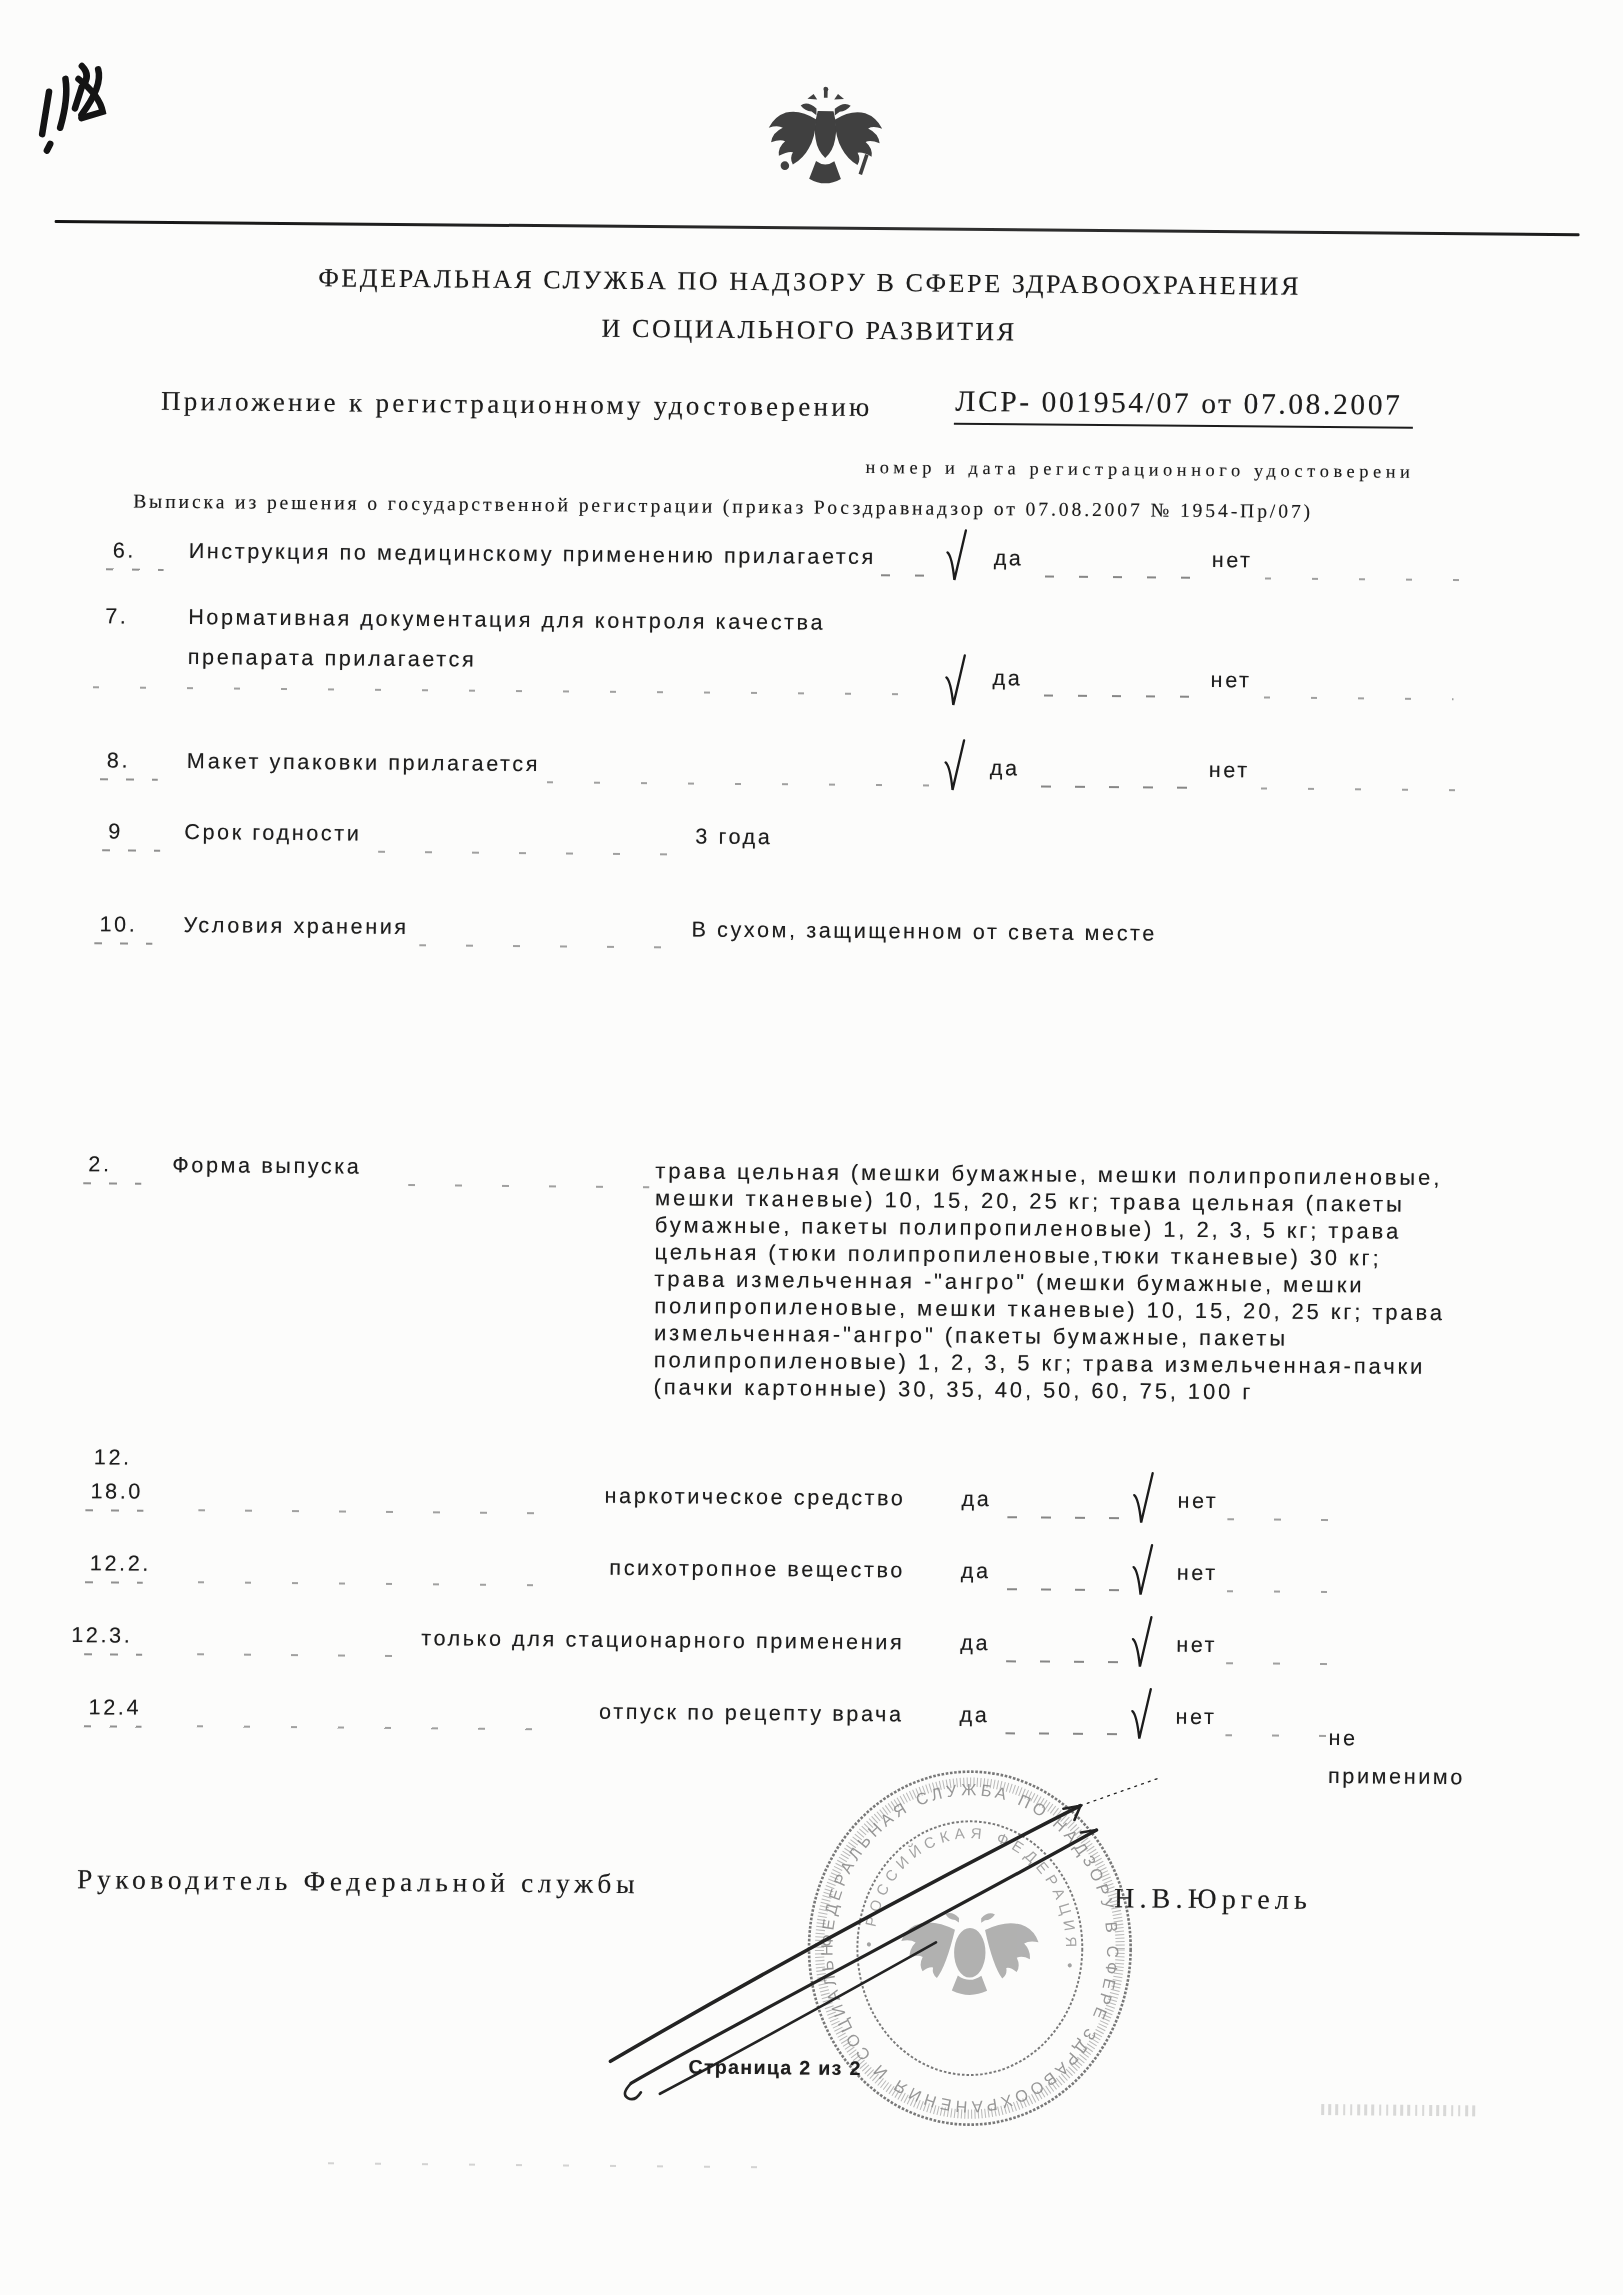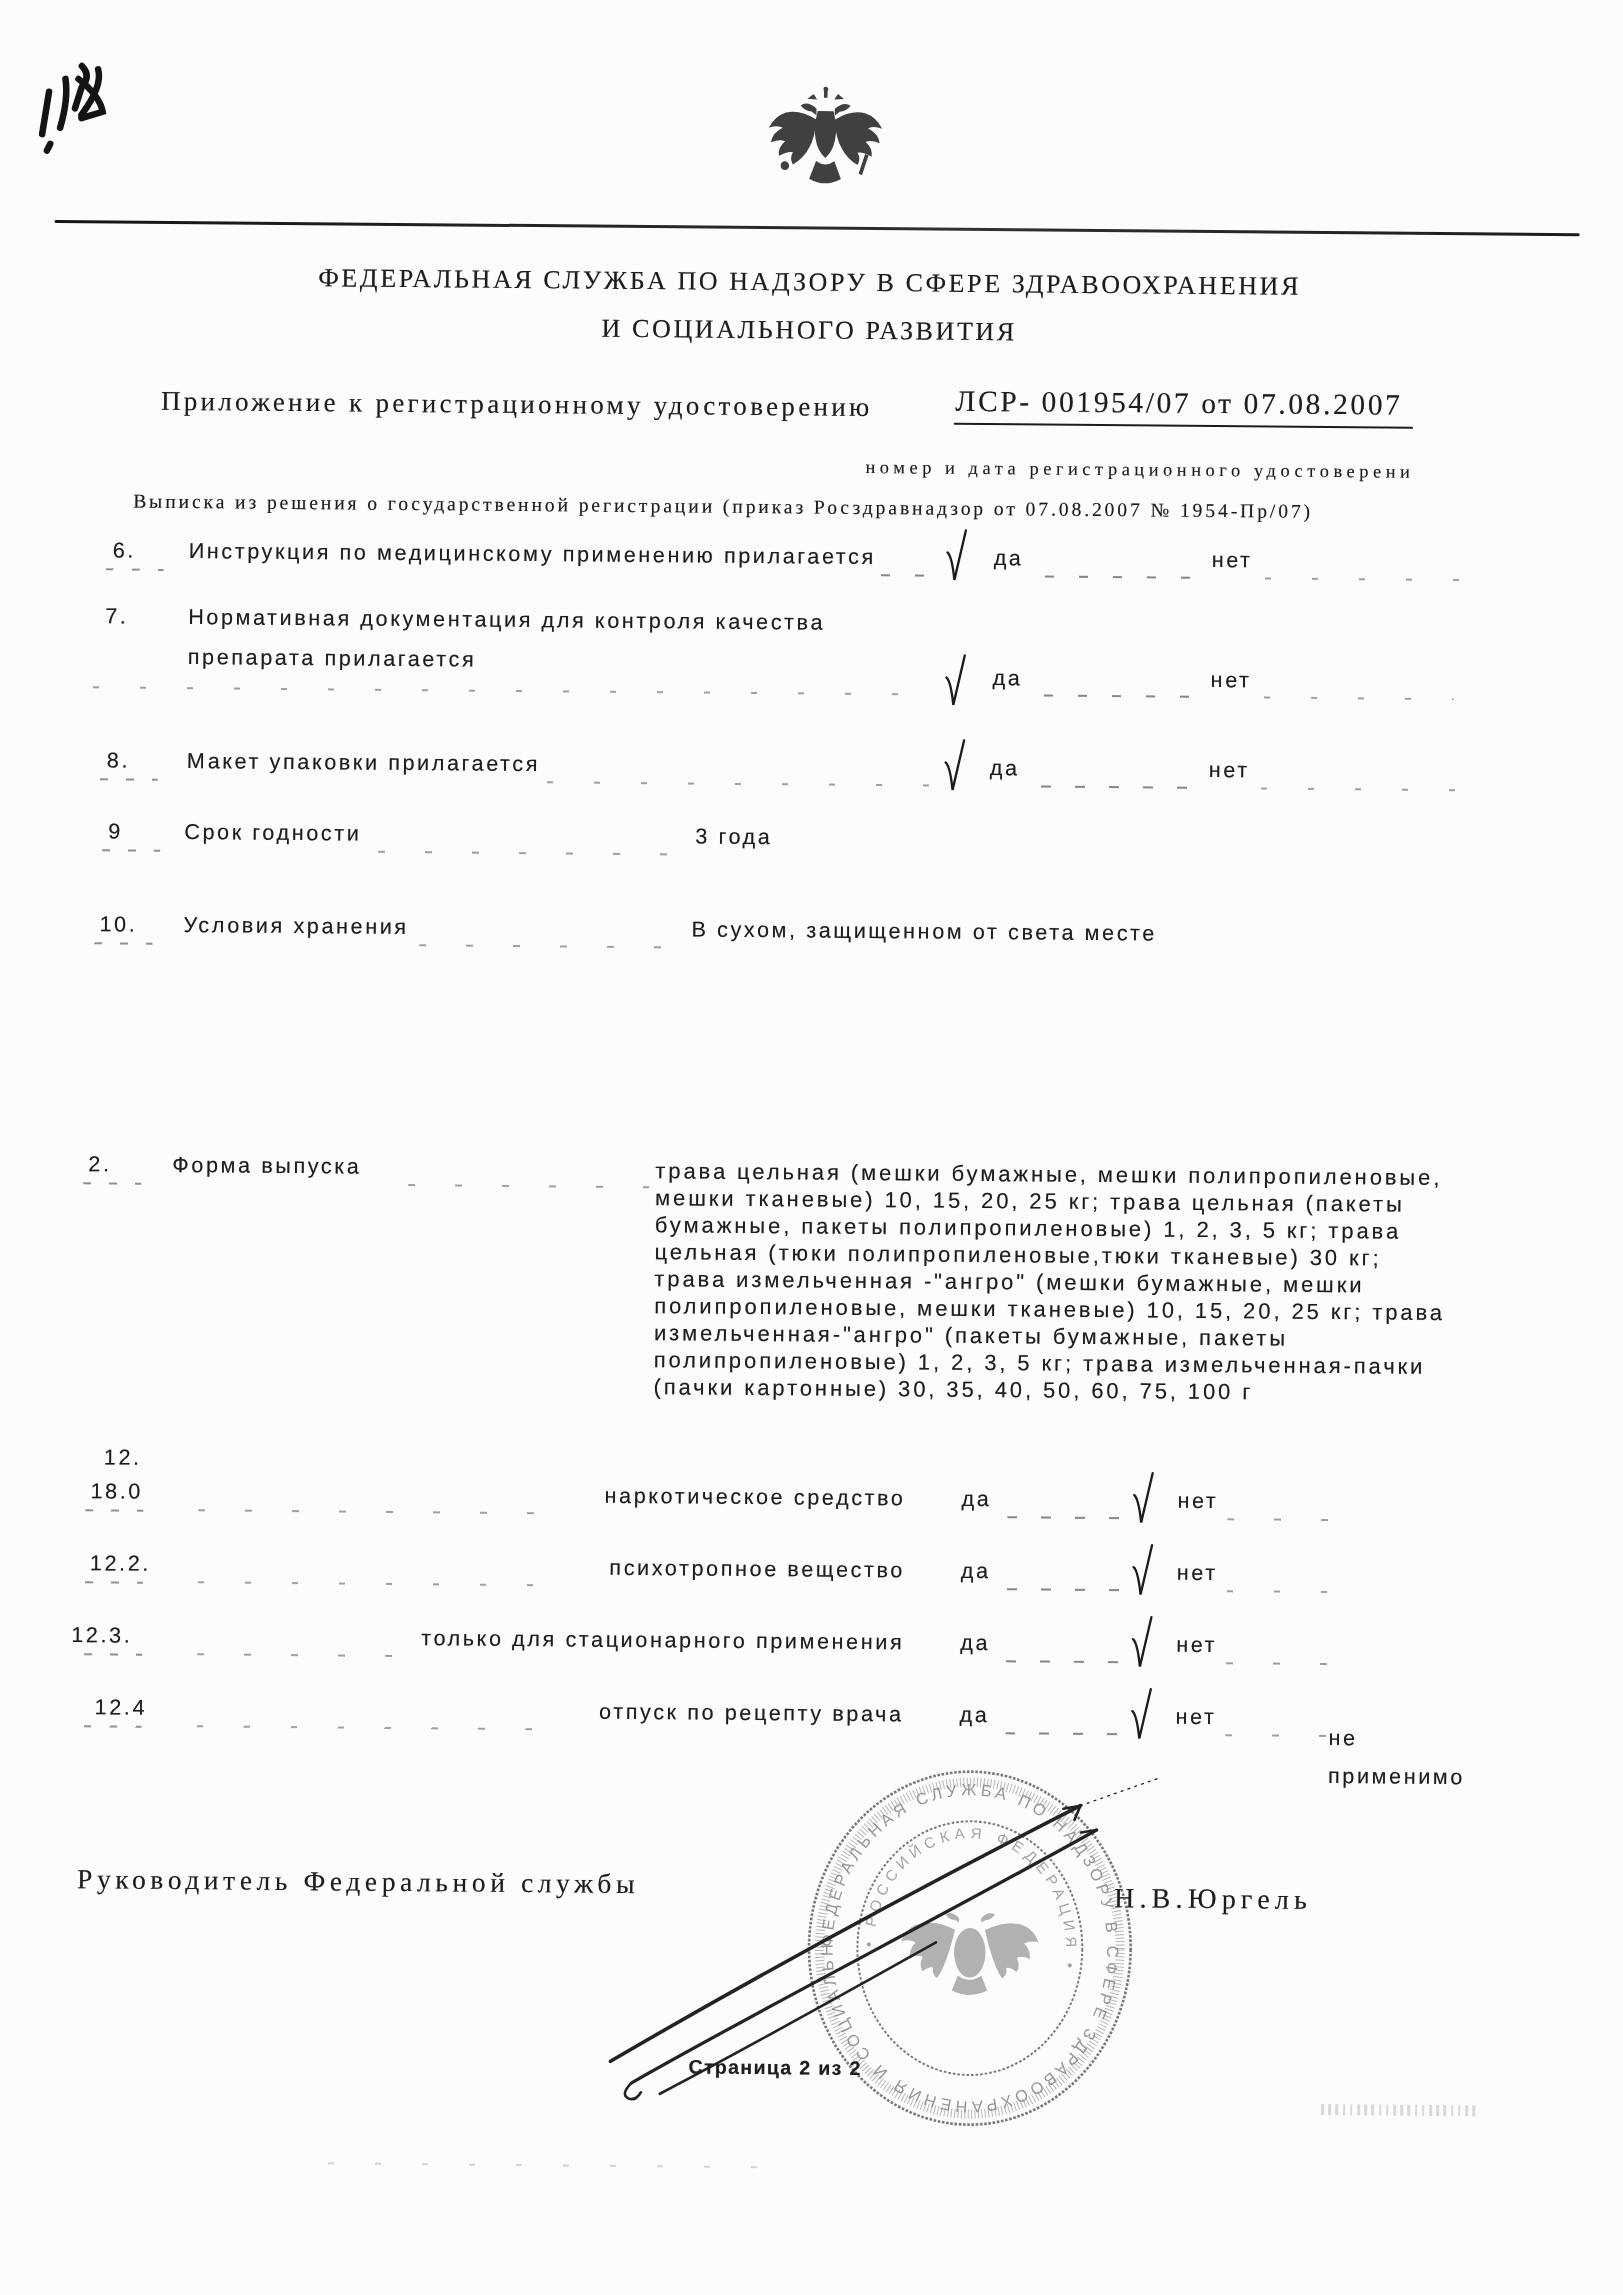--- a/index.html
+++ b/index.html
@@ -144,21 +144,21 @@
 
   <div class="row ink" style="top:1151px">
     <span class="num" style="left:98px">2.</span>
     <span class="numdash" style="left:93px;top:31px"></span>
     <span class="lbl" style="left:182px">Форма выпуска</span>
     <span class="dash sparse" style="left:418px;top:30px;width:241px"></span>
   </div>
   <div class="valblock ink" style="left:665px;top:1152px;width:797px">трава цельная (мешки бумажные, мешки полипропиленовые, мешки тканевые) 10, 15, 20, 25 кг; трава цельная (пакеты бумажные, пакеты полипропиленовые) 1, 2, 3, 5 кг; трава цельная (тюки полипропиленовые,тюки тканевые) 30 кг; трава измельченная -"ангро" (мешки бумажные, мешки полипропиленовые, мешки тканевые) 10, 15, 20, 25 кг; трава измельченная-"ангро" (пакеты бумажные, пакеты полипропиленовые) 1, 2, 3, 5 кг; трава измельченная-пачки (пачки картонные) 30, 35, 40, 50, 60, 75, 100 г</div>
 
   <div class="row ink" style="top:1444px">
-    <span class="num" style="left:116px">12.</span>
+    <span class="num" style="left:106px">12.</span>
   </div>
 
   <div class="row ink" style="top:1478px">
     <span class="num" style="left:103px">18.0</span>
     <span class="numdash" style="left:98px;top:31px"></span>
     <span class="dash sparse" style="left:211px;top:30px;width:373px"></span>
     <span class="lbl" style="left:589px;width:329px;text-align:right">наркотическое средство</span>
     <span class="yn" style="left:974px">да</span>
     <span class="dash" style="left:1020px;top:30px;width:121px"></span>
     <svg class="check" style="left:1144px;top:-17px" viewBox="0 0 36 86">
@@ -190,21 +190,21 @@
     <span class="yn" style="left:974px">да</span>
     <span class="dash" style="left:1020px;top:30px;width:121px"></span>
     <svg class="check" style="left:1144px;top:-17px" viewBox="0 0 36 86">
           <path d="M4 38 Q11 44 15 80 L32 4"></path>
         </svg>
     <span class="yn" style="left:1190px">нет</span>
     <span class="dash sparse" style="left:1240px;top:30px;width:121px"></span>
   </div>
 
   <div class="row ink" style="top:1694px">
-    <span class="num" style="left:109px">12.4</span>
+    <span class="num" style="left:103px">12.4</span>
     <span class="numdash" style="left:98px;top:31px"></span>
     <span class="dash sparse" style="left:211px;top:30px;width:373px"></span>
     <span class="lbl" style="left:589px;width:329px;text-align:right">отпуск по рецепту врача</span>
     <span class="yn" style="left:974px">да</span>
     <span class="dash" style="left:1020px;top:30px;width:121px"></span>
     <svg class="check" style="left:1144px;top:-17px" viewBox="0 0 36 86">
           <path d="M4 38 Q11 44 15 80 L32 4"></path>
         </svg>
     <span class="yn" style="left:1190px">нет</span>
     <span class="dash sparse" style="left:1240px;top:30px;width:105px"></span>

